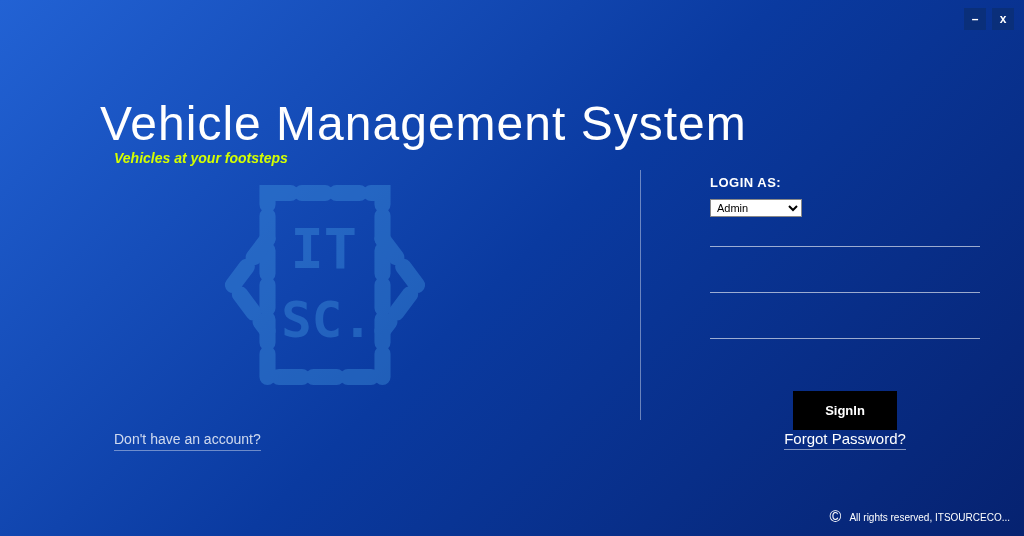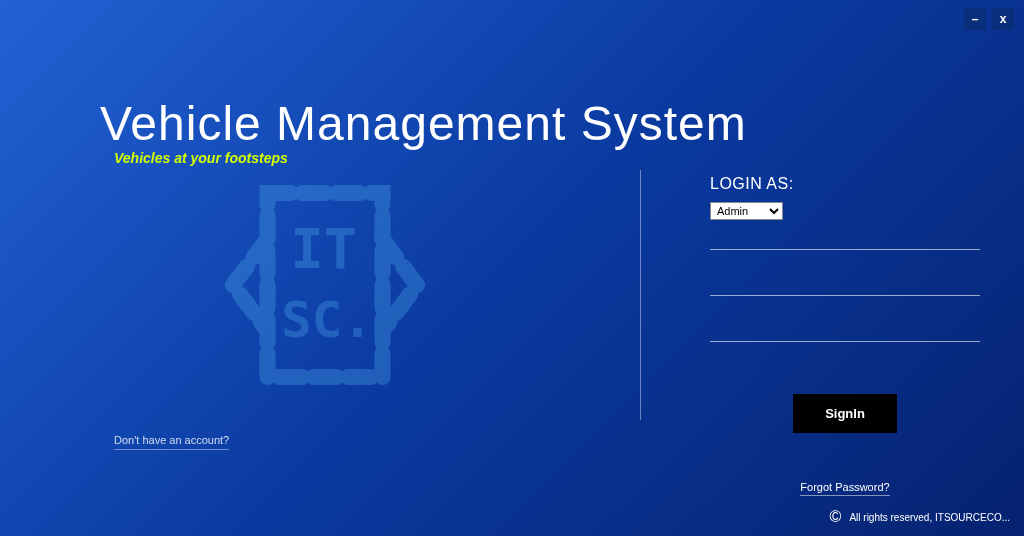--- a/index.html
+++ b/index.html
@@ -66,27 +66,27 @@
       background: rgba(255,255,255,0.4);
     }
     .login-panel {
       position: absolute;
       top: 175px;
       left: 710px;
       width: 270px;
       color: #fff;
     }
     .field-label {
-      font-size: 16px;
-      font-weight: normal;
+      font-size: 13px;
+      font-weight: bold;
       letter-spacing: 0.5px;
       margin-bottom: 8px;
     }
     .role-select {
-      width: 73px;
+      width: 92px;
       font-size: 11px;
       padding: 1px 2px;
       background: #fff;
       border: 1px solid #888;
       margin-bottom: 10px;
     }
     .underline-field {
       border-bottom: 1px solid rgba(255,255,255,0.6);
       margin-bottom: 22px;
       height: 20px;
@@ -113,34 +113,33 @@
       background: #000;
       color: #fff;
       border: none;
       padding: 12px 32px;
       font-size: 13px;
       font-weight: bold;
       cursor: pointer;
     }
     .forgot-link {
       color: #fff;
-      font-size: 11px;
+      font-size: 15px;
       border-bottom: 1px solid rgba(255,255,255,0.5);
       padding-bottom: 2px;
       cursor: pointer;
-      margin-top: 48px;
     }
     .signup-section {
       position: absolute;
       top: 430px;
       left: 114px;
     }
     .signup-label {
       color: rgba(255,255,255,0.8);
-      font-size: 11px;
+      font-size: 14px;
       border-bottom: 1px solid rgba(255,255,255,0.4);
       padding-bottom: 3px;
       display: inline-block;
       margin-bottom: 14px;
     }
     .footer {
       position: absolute;
       bottom: 10px;
       right: 14px;
       color: #fff;

